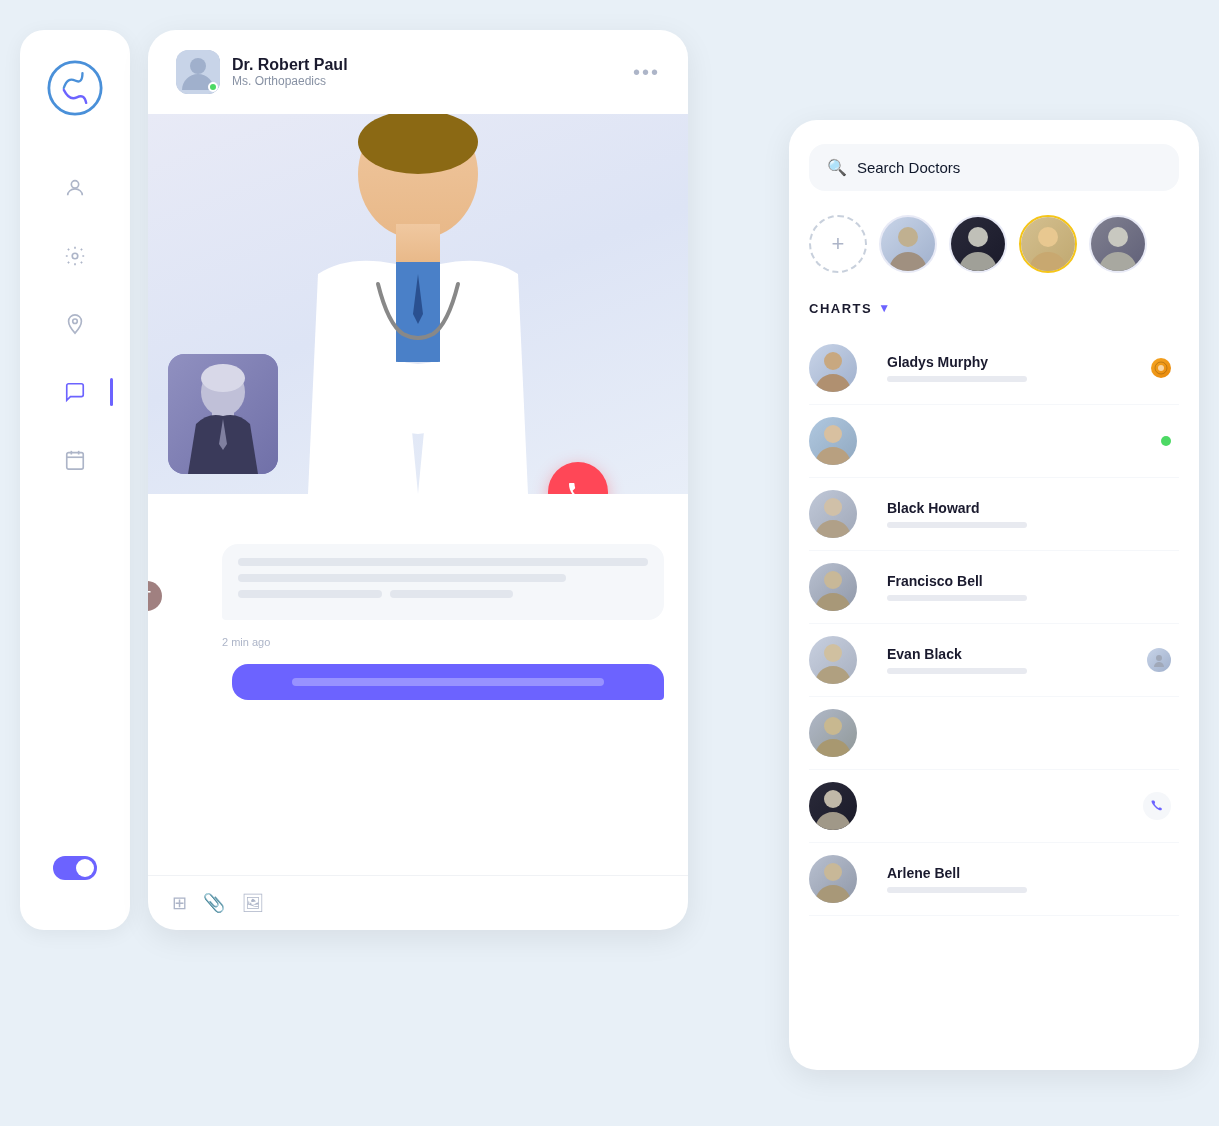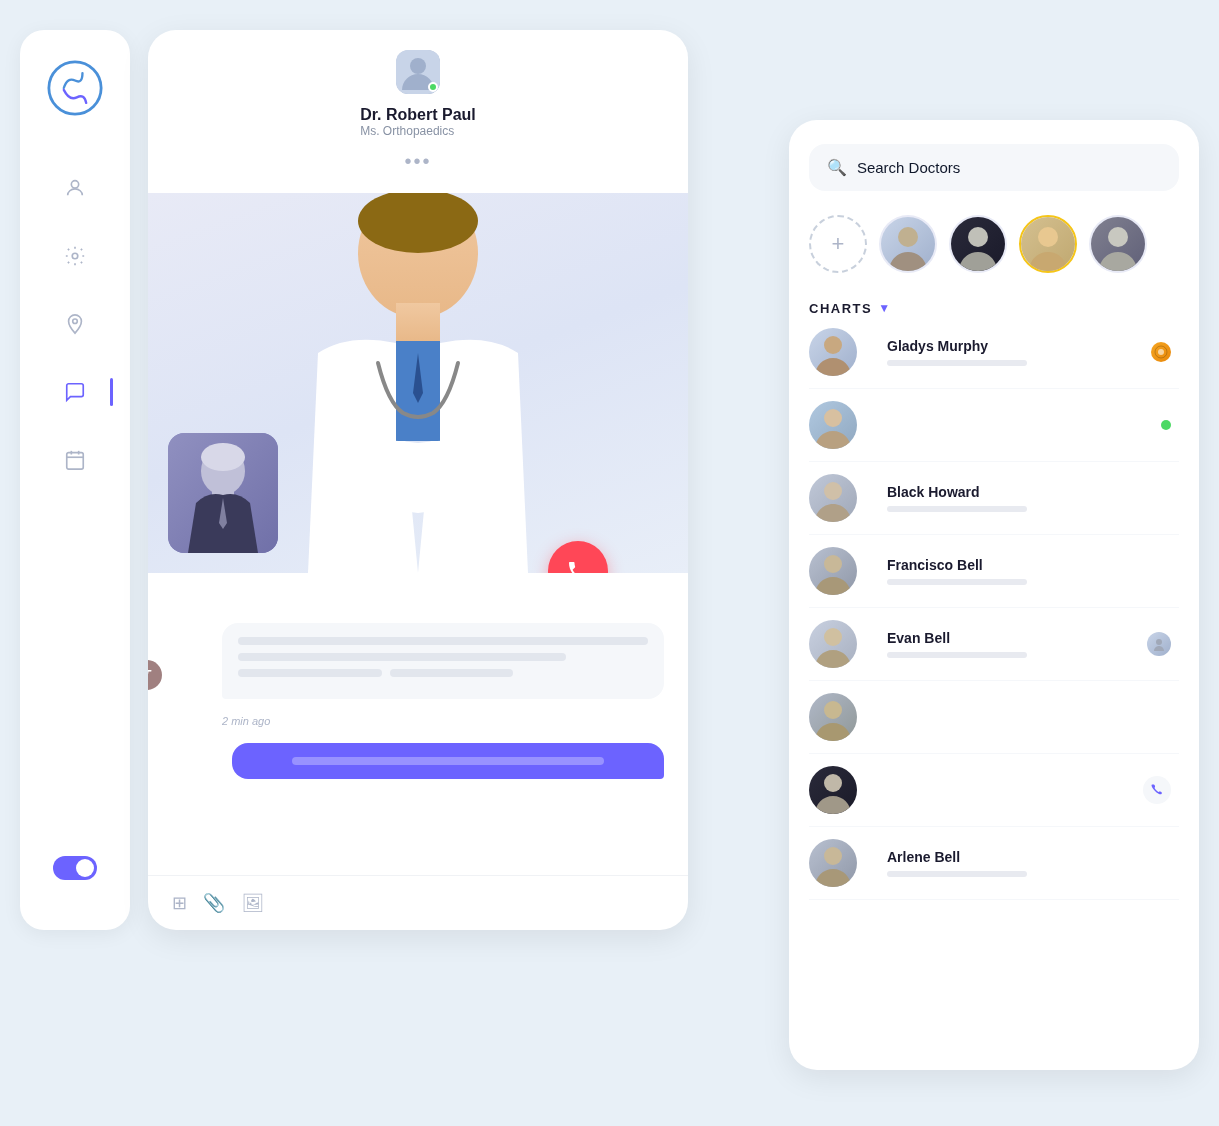--- a/index.html
+++ b/index.html
@@ -101,21 +101,20 @@
       overflow: hidden;
       box-shadow: 0 8px 30px rgba(0,0,0,0.08);
     }
 
     
     .card-header {
       display: flex;
       align-items: center;
       padding: 20px 28px;
       gap: 12px;
-      flex-direction: column;
     }
     .header-avatar {
       width: 44px;
       height: 44px;
       border-radius: 12px;
       background: #d0d8e8;
       overflow: hidden;
       position: relative;
       flex-shrink: 0;
     }
@@ -334,21 +333,21 @@
       display: flex;
       align-items: center;
       justify-content: center;
     }
 
     
     .charts-header {
       display: flex;
       align-items: flex-start;
       gap: 6px;
-      margin-bottom: 0;
+      margin-bottom: 16px;
     }
     .charts-label {
       font-size: 13px;
       font-weight: 700;
       color: #1a1a2e;
       letter-spacing: 1.5px;
     }
     .charts-chevron {
       color: #6c63ff;
       font-size: 12px;
@@ -580,21 +579,21 @@
 
     
     <div class="call-btn">
       <svg width="24" height="24" viewBox="0 0 24 24" fill="white">
         <path d="M6.6 10.8c1.4 2.8 3.8 5.1 6.6 6.6l2.2-2.2c.3-.3.7-.4 1-.2 1.1.4 2.3.6 3.6.6.6 0 1 .4 1 1V20c0 .6-.4 1-1 1-9.4 0-17-7.6-17-17 0-.6.4-1 1-1h3.5c.6 0 1 .4 1 1 0 1.3.2 2.5.6 3.6.1.3 0 .7-.2 1L6.6 10.8z"></path>
       </svg>
     </div>
   </div>
 
   <div class="chat-area">
-    <div style="position: relative; padding-left: 50px; font-style: italic;">
+    <div style="position: relative; padding-left: 50px;">
       <div class="bubble-sender-icon">T</div>
       <div class="chat-bubble-incoming">
         <div class="bubble-line full"></div>
         <div class="bubble-line medium"></div>
         <div style="display:flex; gap: 8px; margin-top:4px;">
           <div class="bubble-line half" style="width:35%"></div>
           <div class="bubble-line half" style="width:30%"></div>
         </div>
       </div>
       <div class="chat-time">2 min ago</div>
@@ -729,21 +728,21 @@
     </div>
 
     <div class="doctor-item">
       <div class="doctor-avatar" style="background: linear-gradient(135deg, #c8d0e0 0%, #a8b0c0 100%);">
         <svg width="48" height="48" viewBox="0 0 48 48">
             <circle cx="24" cy="17" r="9" fill="#d0c0a0"></circle>
             <path d="M6 48c0-9.9 8.1-18 18-18s18 8.1 18 18" fill="#b0a080"></path>
           </svg>
       </div>
       <div class="doctor-info">
-        <div class="doctor-name">Evan Bell</div>
+        <div class="doctor-name">Evan Black</div>
         <div class="doctor-bar"></div>
       </div>
       <div class="doctor-status">
         <div class="status-person">
           <svg width="14" height="14" viewBox="0 0 14 14">
               <circle cx="7" cy="5" r="3" fill="#a0a8b8"></circle>
               <path d="M2 14c0-2.8 2.2-5 5-5s5 2.2 5 5" fill="#a0a8b8"></path>
             </svg>
         </div>
       </div>

